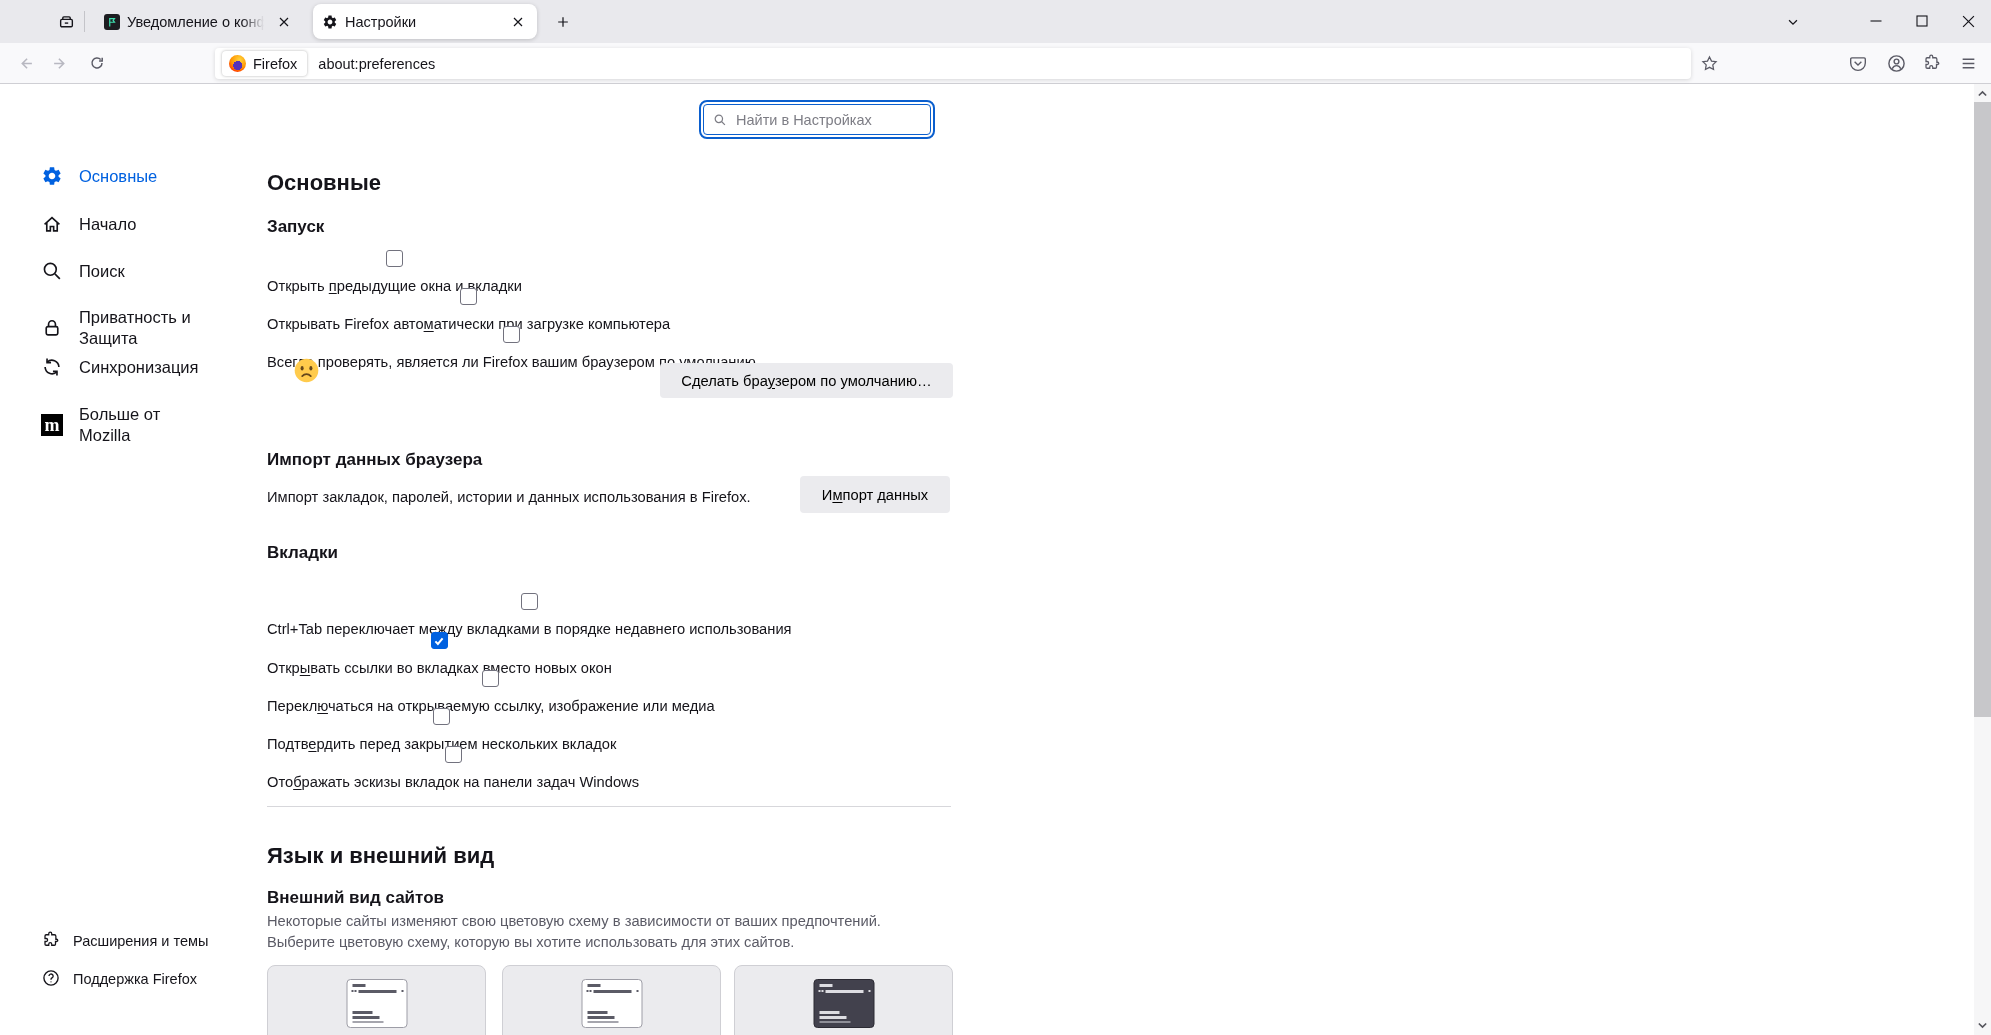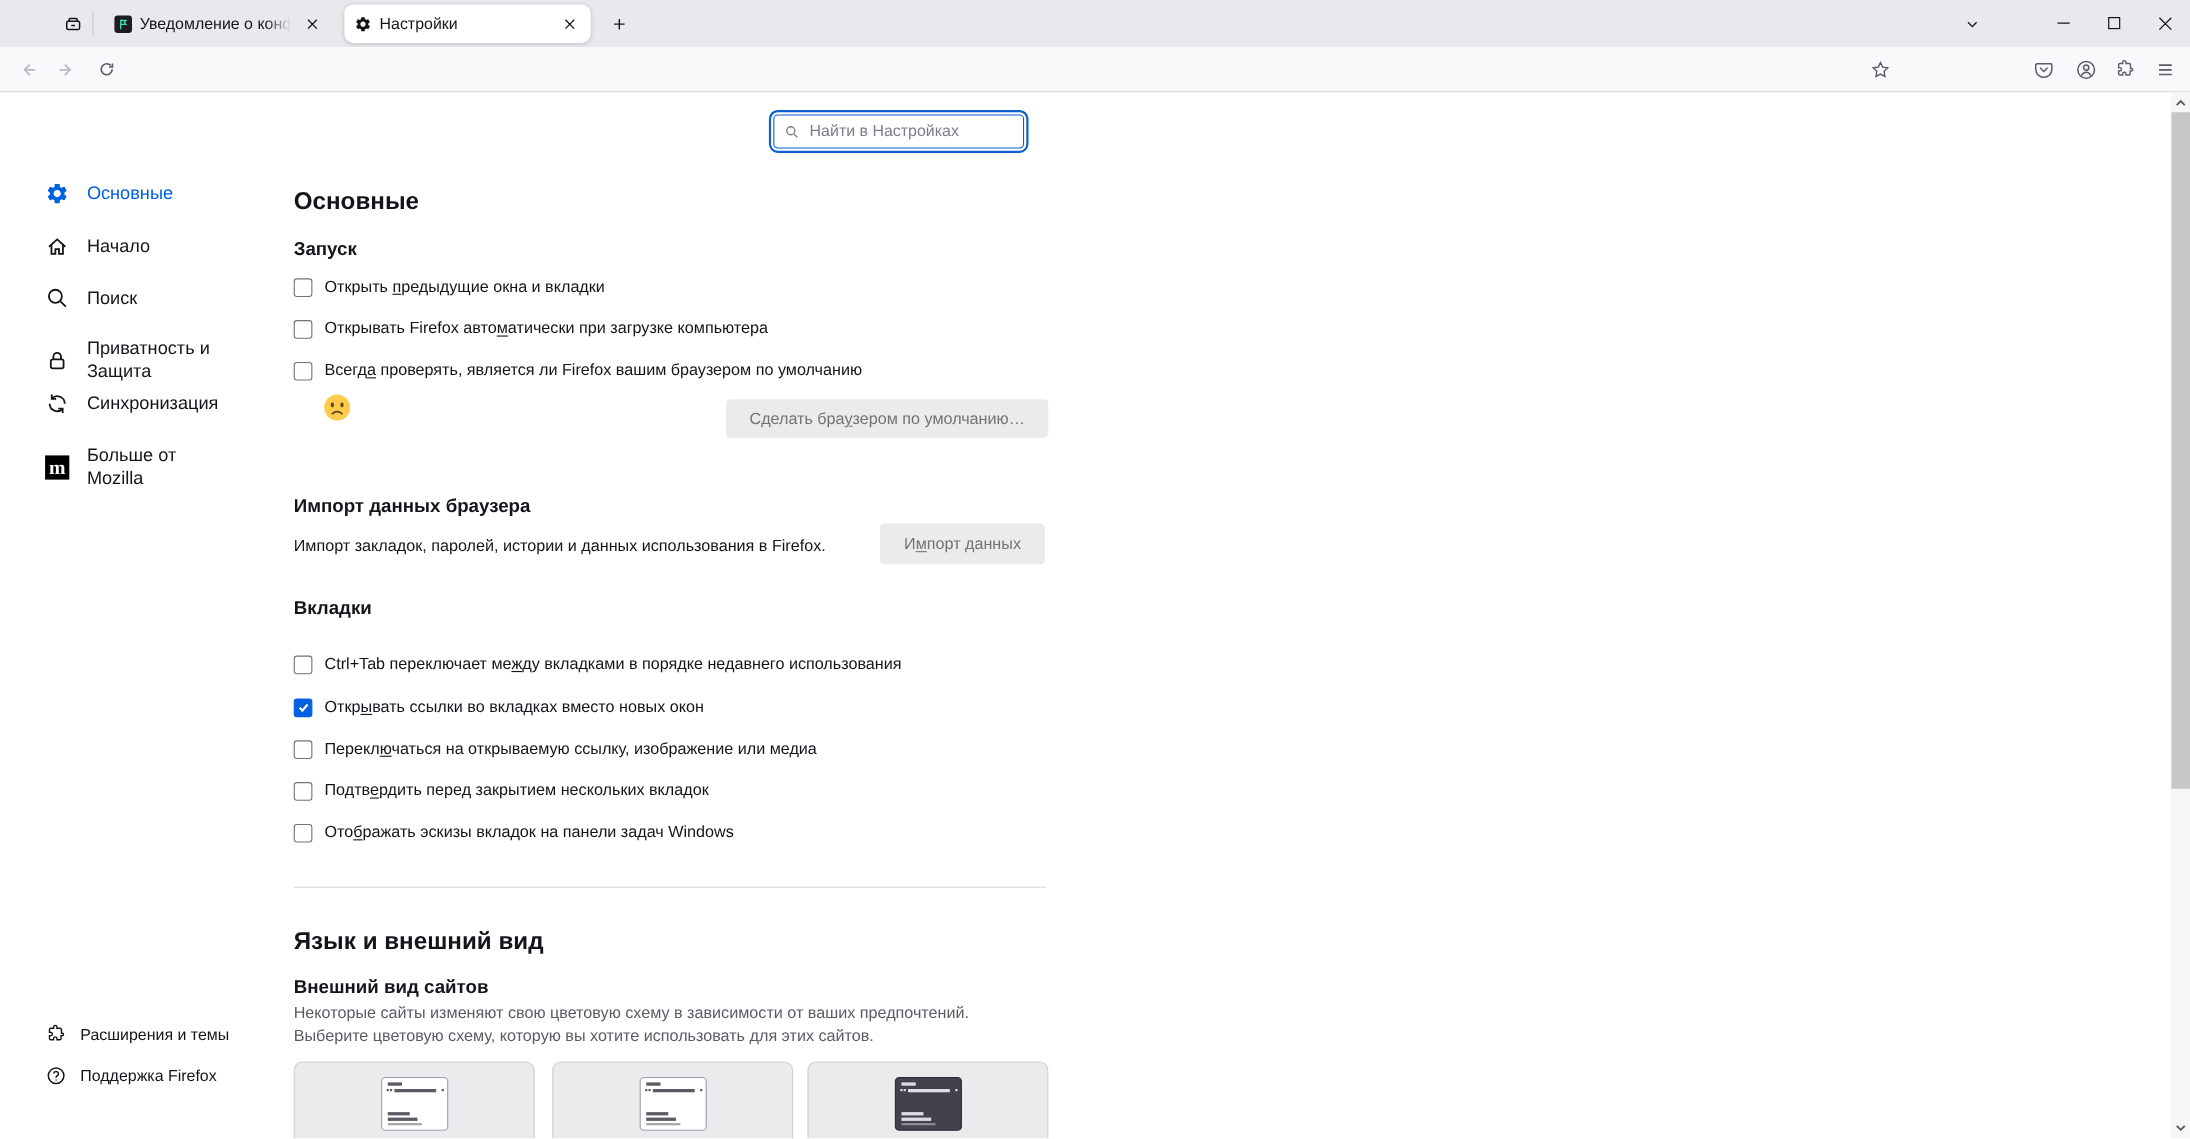--- a/index.html
+++ b/index.html
@@ -66,31 +66,31 @@
   .nav-label{max-width:122px;line-height:21px;}
   .mozm{width:22px;height:22px;background:#000;color:#fff;font-family:"Liberation Serif",serif;
         font-weight:bold;font-size:18px;display:flex;align-items:center;justify-content:center;line-height:1;}
   .nav-foot{position:absolute;left:42px;display:flex;align-items:center;gap:12px;font-size:14.5px;}
   .nav-foot .nicon{width:19px;height:19px;}
 
   
   .main{position:absolute;left:267px;top:0;width:684px;}
   .h1{position:absolute;margin:0;font-size:22px;font-weight:bold;line-height:28px;}
   .h2{position:absolute;margin:0;font-size:17px;font-weight:bold;line-height:24px;}
-  .crow{position:absolute;display:flex;align-items:center;gap:11px;height:22px;}
+  .crow{position:absolute;display:flex;align-items:center;gap:11px;height:22px;flex-direction:column;}
   .cb{width:17px;height:17px;border:1px solid #72727e;border-radius:3px;box-sizing:border-box;background:#fff;
       flex:none;display:flex;align-items:center;justify-content:center;}
   .cb svg{display:none;}
   .cb.checked{background:#0061e0;border-color:#0061e0;}
   .cb.checked svg{display:block;}
   .clabel{font-size:14.7px;white-space:nowrap;}
   .notice{position:absolute;left:26px;top:273px;display:flex;gap:10px;}
   .notice-text{width:296px;font-size:14.7px;line-height:22px;}
   .btn{position:absolute;background:#ebebee;border:none;border-radius:4px;font-family:inherit;
-       font-size:14.7px;color:#737373;cursor:default;}
+       font-size:14.7px;color:#000000;cursor:default;}
   .btn-default{left:393px;top:279px;width:293px;height:35px;}
   .btn-import{left:533px;top:392px;width:150px;height:37px;}
   .bodytext{position:absolute;font-size:14.7px;line-height:21px;white-space:nowrap;}
   .divider{position:absolute;left:0;top:722px;width:684px;height:1px;background:#d7d7db;}
   .graytext{color:#5b5b66;}
 
   
   .card{position:absolute;top:881px;width:219px;height:160px;background:#ebebee;border:1px solid #cfcfd4;
         border-radius:8px;box-sizing:border-box;}
   .mock{position:absolute;left:50%;transform:translateX(-50%);top:13px;width:59px;height:47px;border-radius:4px;}
@@ -202,20 +202,27 @@
         <path d="M6.5 3.5 11 8l-4.5 4.5M11 8H2"></path>
       </svg>
   </div>
   <div class="iconbtn navbtn" style="left:82px">
     <svg width="16" height="16" viewBox="0 0 16 16" fill="none" stroke="#5b5b66" stroke-width="1.5">
       <path d="M13 8a5 5 0 1 1-1.3-3.4"></path>
         <path d="M13.2 2.8v3.1h-3.1"></path>
     </svg>
   </div>
 
+  <div class="urlbar">
+    <span class="chip">
+      <span class="fxlogo"></span>
+      <span class="chiptxt">Firefox</span>
+    </span>
+    <span class="urltxt">about:preferences</span>
+  </div>
 
   <div class="iconbtn navbtn" style="left:1694px">
     <svg width="17" height="17" viewBox="0 0 16 16" fill="none" stroke="#5b5b66" stroke-width="1.2">
       <path d="M8 1.8l1.9 3.9 4.3.6-3.1 3 .7 4.3L8 11.6l-3.8 2 .7-4.3-3.1-3 4.3-.6z"></path>
     </svg>
   </div>
   <div class="iconbtn navbtn" style="left:1843px">
     <svg width="18" height="18" viewBox="0 0 16 16" fill="none" stroke="#5b5b66" stroke-width="1.2">
       <path d="M2.5 3.5h11a1 1 0 0 1 1 1V8a6.5 6.5 0 0 1-13 0V4.5a1 1 0 0 1 1-1z"></path>
         <path d="M5 6.8l3 3 3-3"></path>

